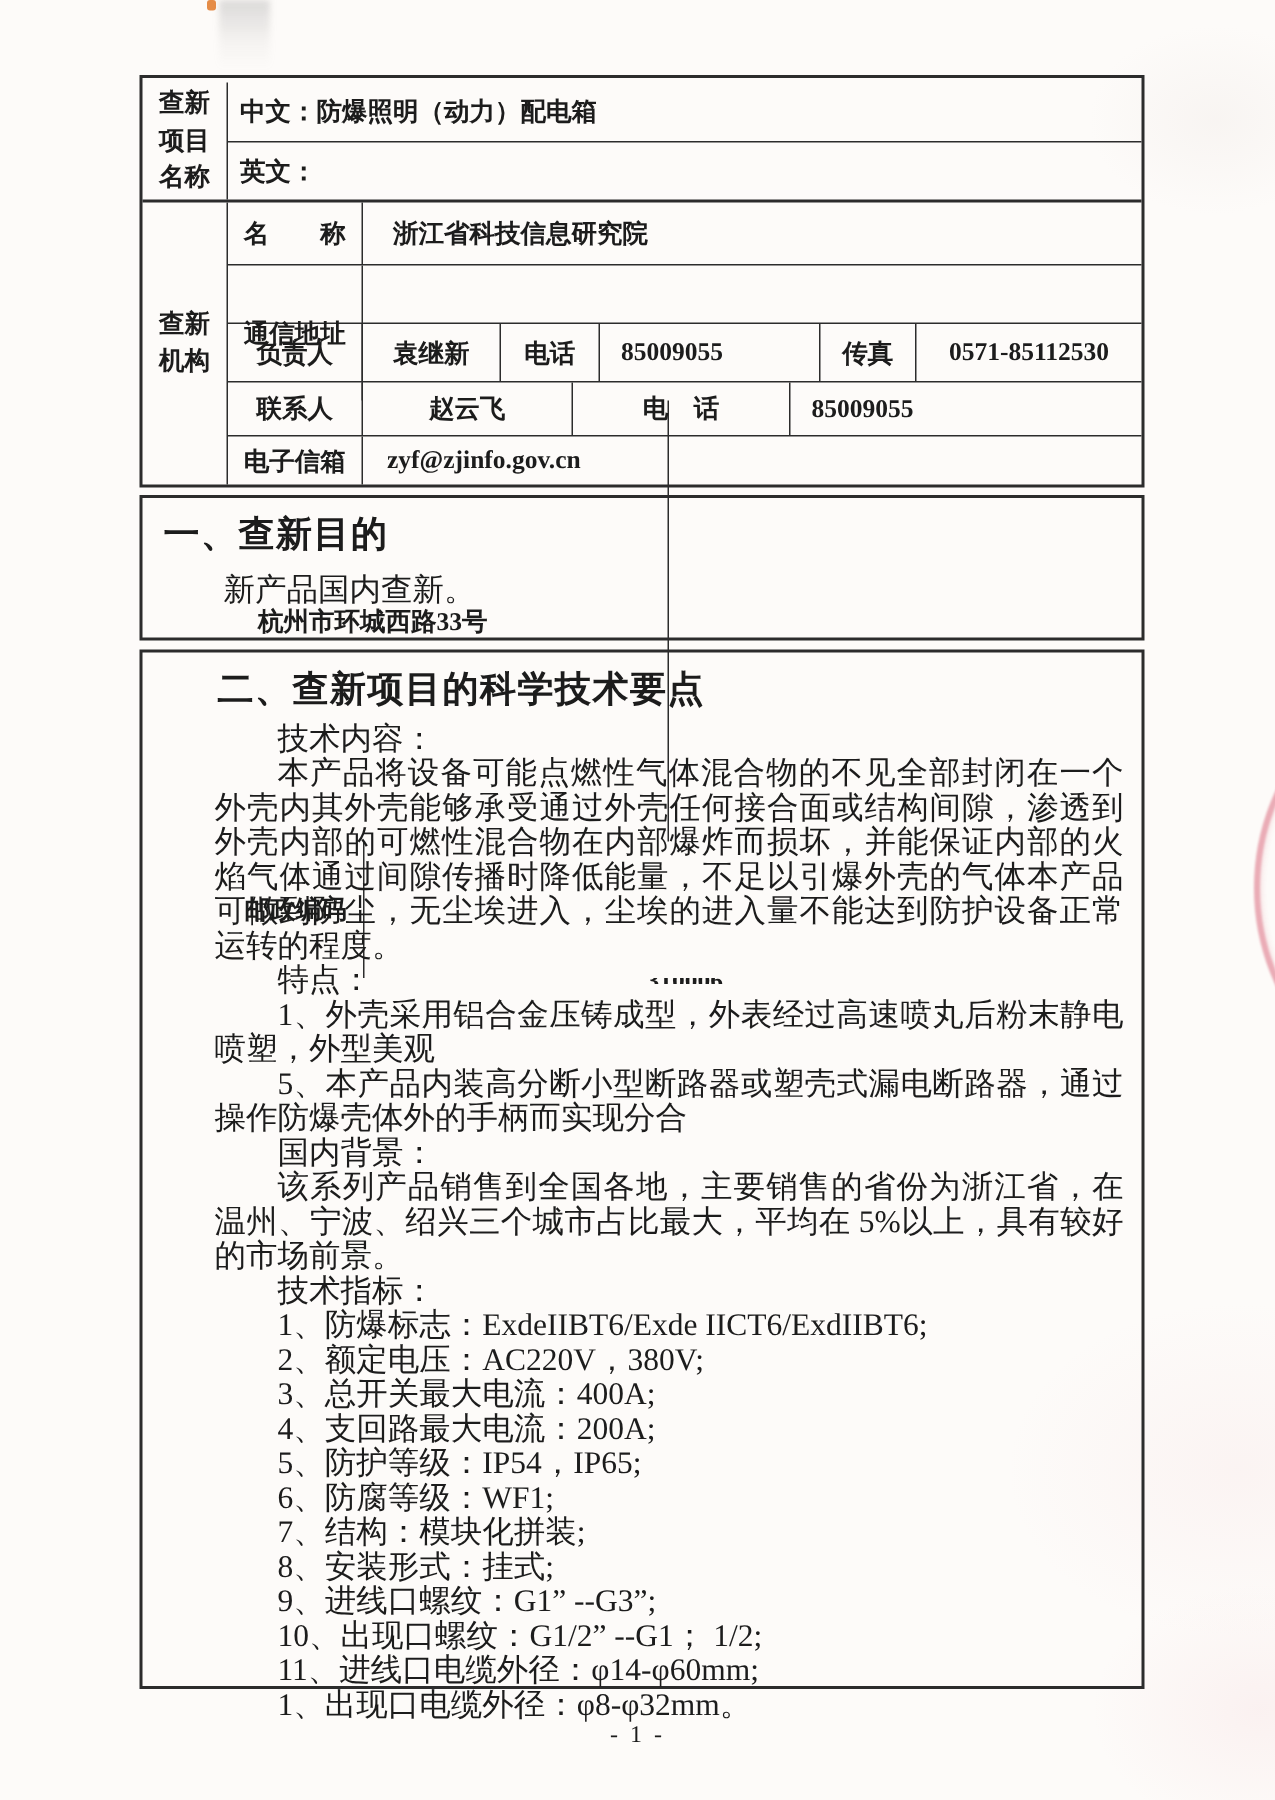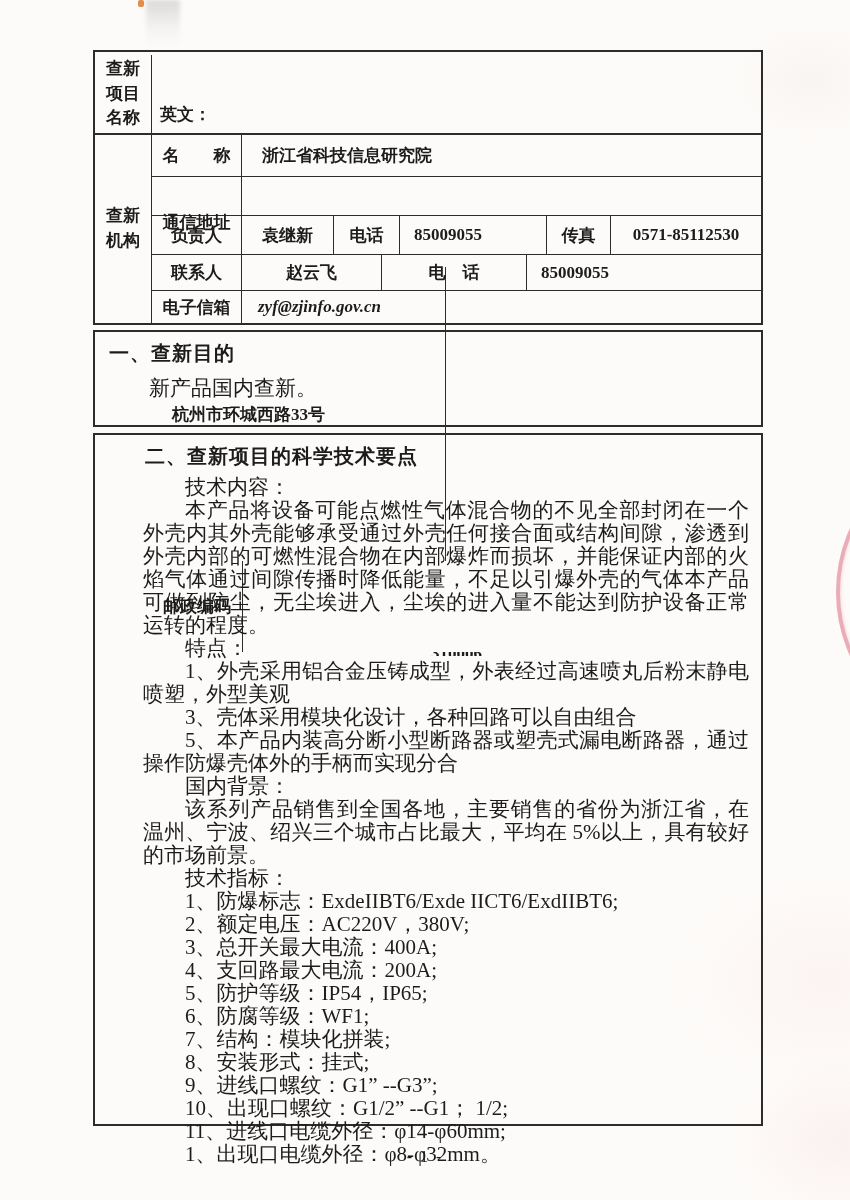--- a/index.html
+++ b/index.html
@@ -62,21 +62,21 @@
   
   .secbox{
     position:absolute;left:93px;width:670px;
     border:2px solid #2c2c2c;box-sizing:border-box;
     padding:6px 12px 8px 12px;
   }
   .sec1{top:330px;height:97px;}
   .sec2{top:433px;height:693px;padding-left:48px;}
   .sec-head{
     font-family:Liberation Mono, monospace;
-    font-weight:700;font-size:20px;letter-spacing:1px;margin:2px 0 6px 2px;
+    font-weight:700;font-size:24px;letter-spacing:1px;margin:2px 0 6px 2px;
   }
   .sec-body p{
     margin:0;font-size:21px;line-height:23px;
     text-indent:2em;text-align:justify;
   }
   .sec1 .sec-body p{margin-top:10px;}
   
   .footer{
     position:absolute;left:0;top:1148px;width:850px;text-align:center;
     font-size:16px;letter-spacing:2px;
@@ -88,20 +88,23 @@
 <div class="page">
 
   <div class="streak"></div>
   <div class="dot-orange"></div>
   <div class="stamp-arc"></div>
 
   <div class="htable">
     <div class="tsec tsec-a">
       <div class="rowlabel">查新项目名称</div>
       <div class="tcol">
+        <div class="trow r-a1">
+          <div class="tcell grow">中文：防爆照明（动力）配电箱</div>
+        </div>
         <div class="trow r-a2">
           <div class="tcell grow">英文：</div>
         </div>
       </div>
     </div>
     <div class="tsec tsec-b">
       <div class="rowlabel">查新机构</div>
       <div class="tcol">
         <div class="trow r-b1">
           <div class="tcell w-lab center">名　　称</div>
@@ -122,41 +125,40 @@
           <div class="tcell grow center">0571-85112530</div>
         </div>
         <div class="trow r-b4">
           <div class="tcell w-lab center">联系人</div>
           <div class="tcell center" style="width:140px;flex:0 0 140px;">赵云飞</div>
           <div class="tcell center" style="width:145px;flex:0 0 145px;">电　话</div>
           <div class="tcell grow" style="padding-left:14px;">85009055</div>
         </div>
         <div class="trow r-b5">
           <div class="tcell w-lab center">电子信箱</div>
-          <div class="tcell grow" style="padding-left:16px;font-style:italic;">zyf@zjinfo.gov.cn</div>
+          <div class="tcell grow" style="padding-left:16px;">zyf@zjinfo.gov.cn</div>
         </div>
       </div>
     </div>
   </div>
 
   <div class="secbox sec1">
     <div class="sec-head">一、查新目的</div>
     <div class="sec-body">
       <p>新产品国内查新。</p>
     </div>
   </div>
 
   <div class="secbox sec2">
     <div class="sec-head">二、查新项目的科学技术要点</div>
     <div class="sec-body">
       <p>技术内容：</p>
       <p>本产品将设备可能点燃性气体混合物的不见全部封闭在一个外壳内其外壳能够承受通过外壳任何接合面或结构间隙，渗透到外壳内部的可燃性混合物在内部爆炸而损坏，并能保证内部的火焰气体通过间隙传播时降低能量，不足以引爆外壳的气体本产品可做到防尘，无尘埃进入，尘埃的进入量不能达到防护设备正常运转的程度。</p>
       <p>特点：</p>
       <p>1、外壳采用铝合金压铸成型，外表经过高速喷丸后粉末静电喷塑，外型美观</p>
-      <p>3、壳体采用模块化设计，各种回路可以自由组合</p>
       <p>5、本产品内装高分断小型断路器或塑壳式漏电断路器，通过操作防爆壳体外的手柄而实现分合</p>
       <p>国内背景：</p>
       <p>该系列产品销售到全国各地，主要销售的省份为浙江省，在温州、宁波、绍兴三个城市占比最大，平均在 5%以上，具有较好的市场前景。</p>
       <p>技术指标：</p>
       <p>1、防爆标志：ExdeIIBT6/Exde IICT6/ExdIIBT6;</p>
       <p>2、额定电压：AC220V，380V;</p>
       <p>3、总开关最大电流：400A;</p>
       <p>4、支回路最大电流：200A;</p>
       <p>5、防护等级：IP54，IP65;</p>
       <p>6、防腐等级：WF1;</p>

